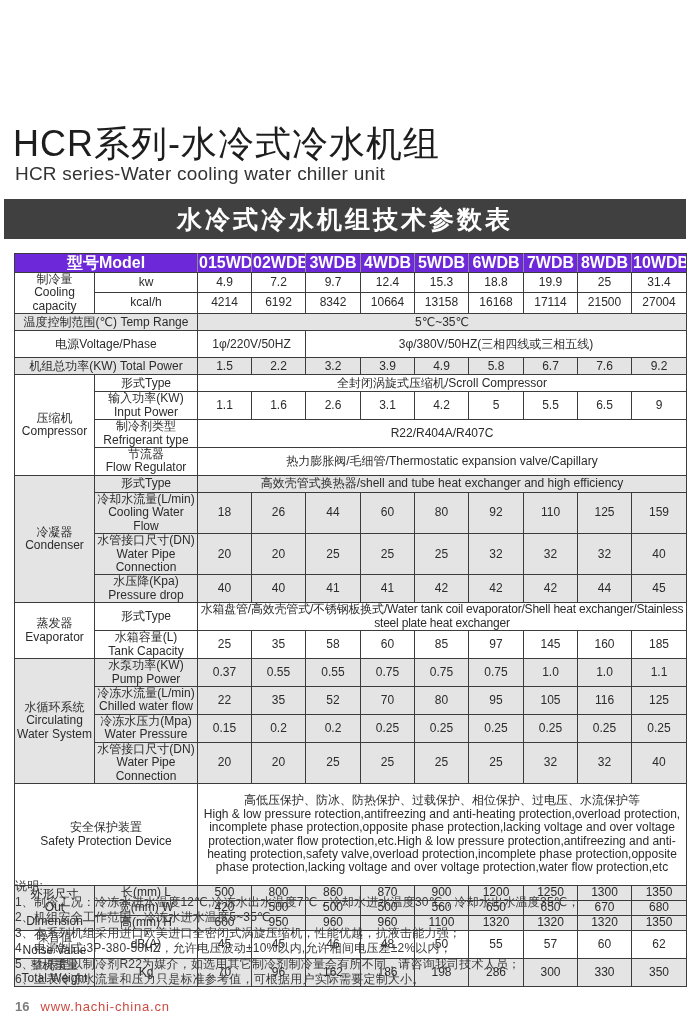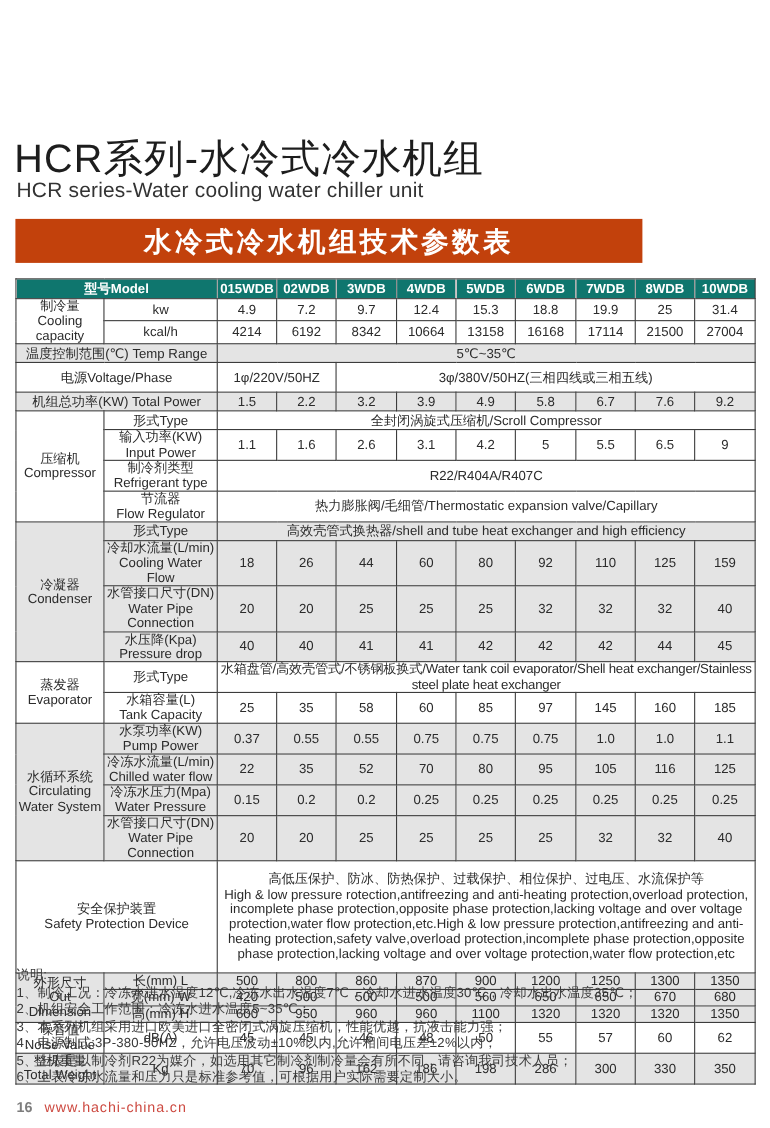--- a/index.html
+++ b/index.html
@@ -10,35 +10,35 @@
   }
   .page-title{
     position:absolute;left:13px;top:120px;width:660px;
     font-size:36px;font-weight:500;color:#1d1d1d;letter-spacing:1px;white-space:nowrap;
   }
   .page-subtitle{
     position:absolute;left:15px;top:163px;width:660px;
     font-size:19px;color:#333;letter-spacing:0.2px;white-space:nowrap;
   }
   .banner{
-    position:absolute;left:14px;top:199px;width:570px;height:40px;
-    background:#c2410c;color:#ffffff;display:flex;align-items:center;justify-content:center;
+    position:absolute;left:4px;top:199px;width:682px;height:40px;
+    background:#404040;color:#ffffff;display:flex;align-items:center;justify-content:center;
     font-size:25px;font-weight:bold;letter-spacing:3px;
   }
   table.spec{
     position:absolute;left:14px;top:253px;width:672px;
     border-collapse:collapse;table-layout:fixed;
   }
   table.spec td{
     border:1px solid #3c3c3c;text-align:center;vertical-align:middle;
     padding:0 1px;font-size:12px;color:#2b2b2b;white-space:pre-line;line-height:1.12;
     overflow:hidden;
   }
   tr.head td{
-    background:#0f766e;color:#ffffff;font-weight:bold;font-size:12px;
+    background:#6d28d9;color:#ffffff;font-weight:bold;font-size:16px;
     border:1px solid #8f8f8f;border-top-color:#3c3c3c;border-bottom-color:#3c3c3c;
   }
   tr.head td:first-child{border-left-color:#3c3c3c;}
   tr.head td:last-child{border-right-color:#3c3c3c;}
   tr.gray td{background:#e4e4e4;}
   tr.white td{background:#ffffff;}
   td.sec{font-size:11px;line-height:1.25;}
   td.lbl2{font-size:10px;line-height:1.15;}
   td.lbl1{font-size:11.5px;}
   td.mlbl{font-size:11px;}

